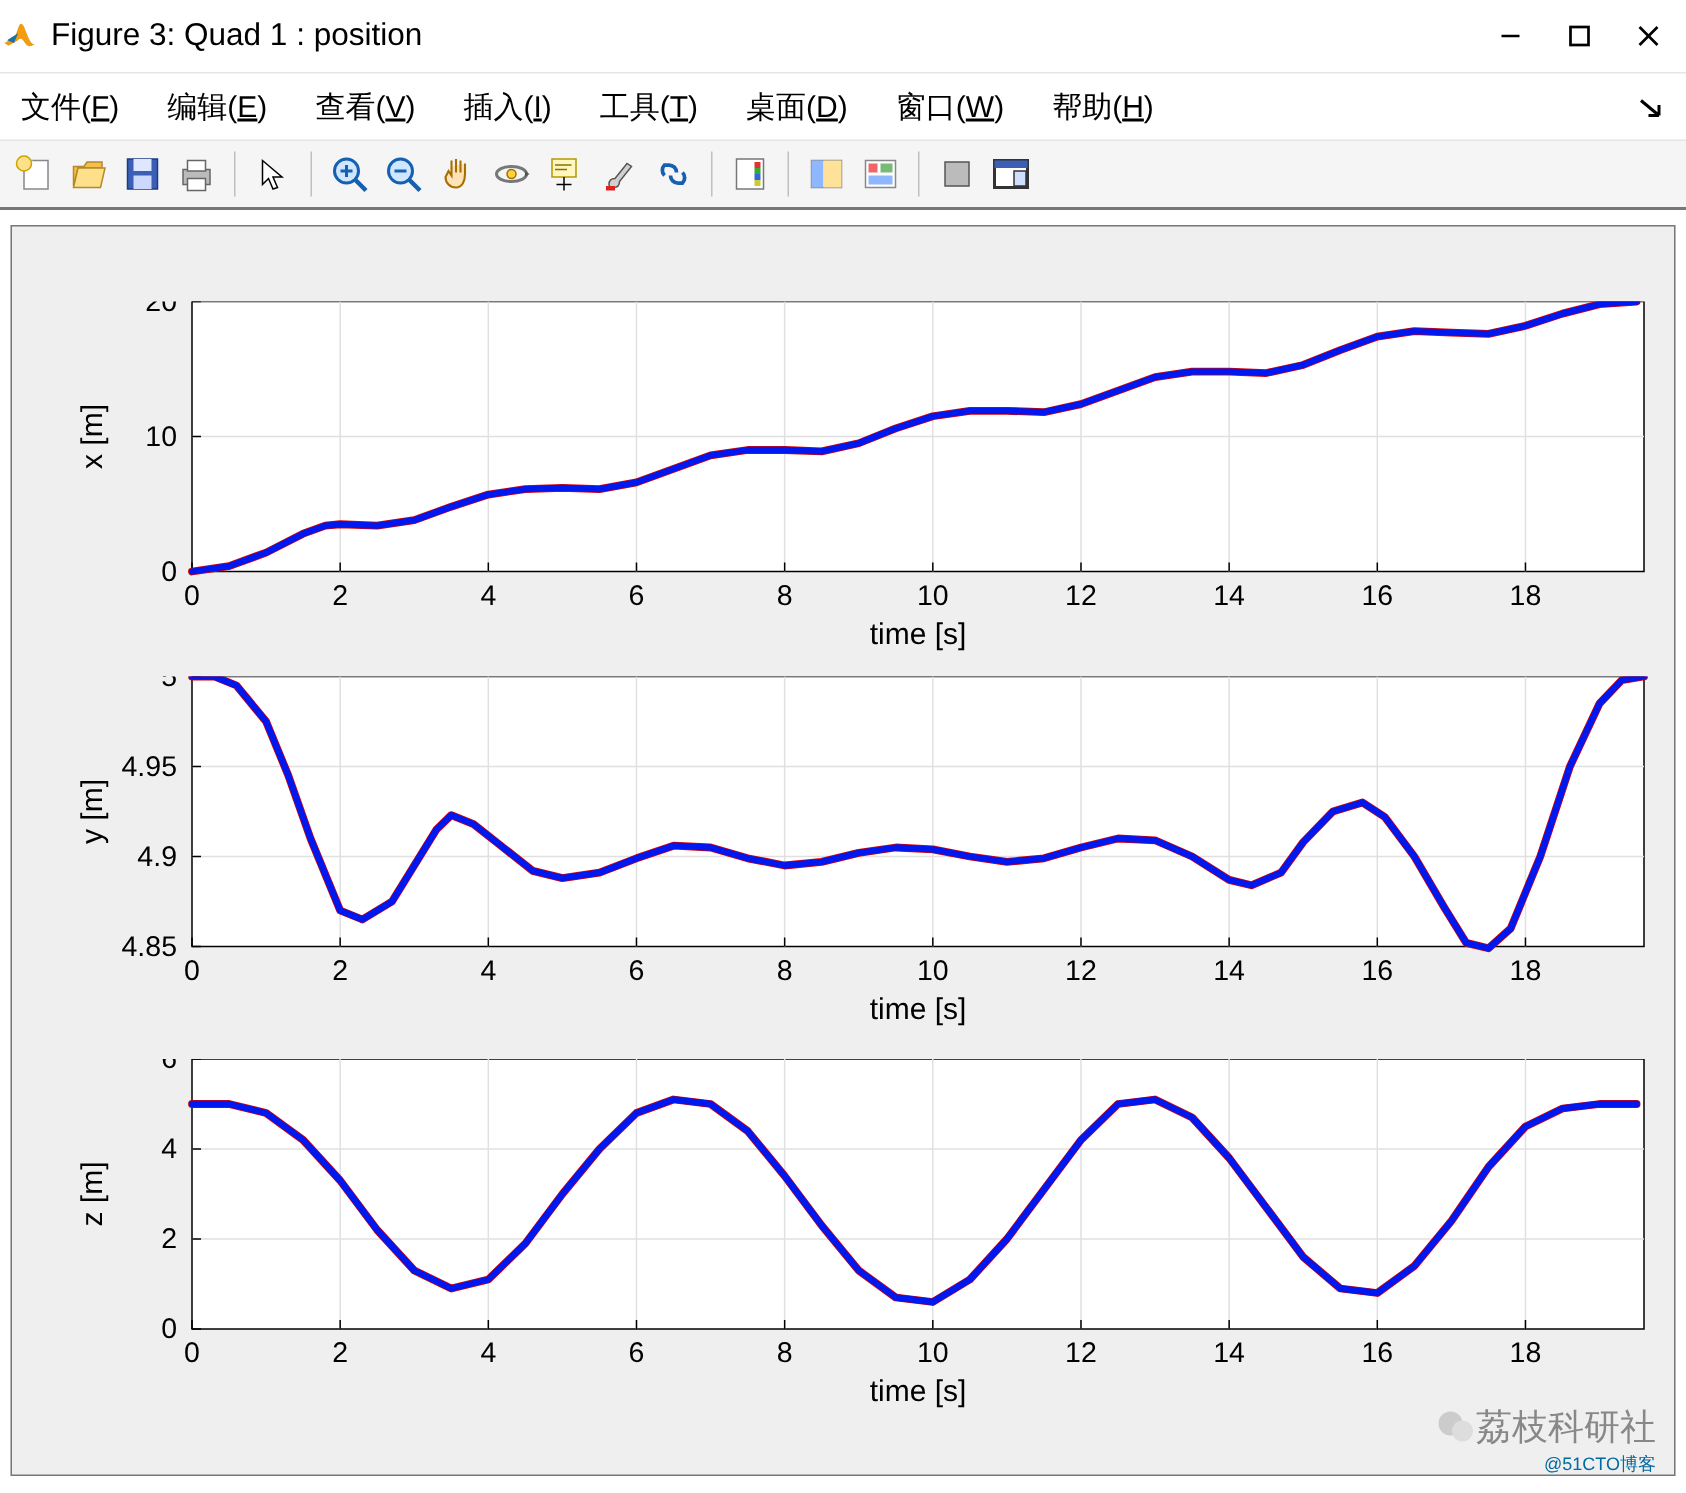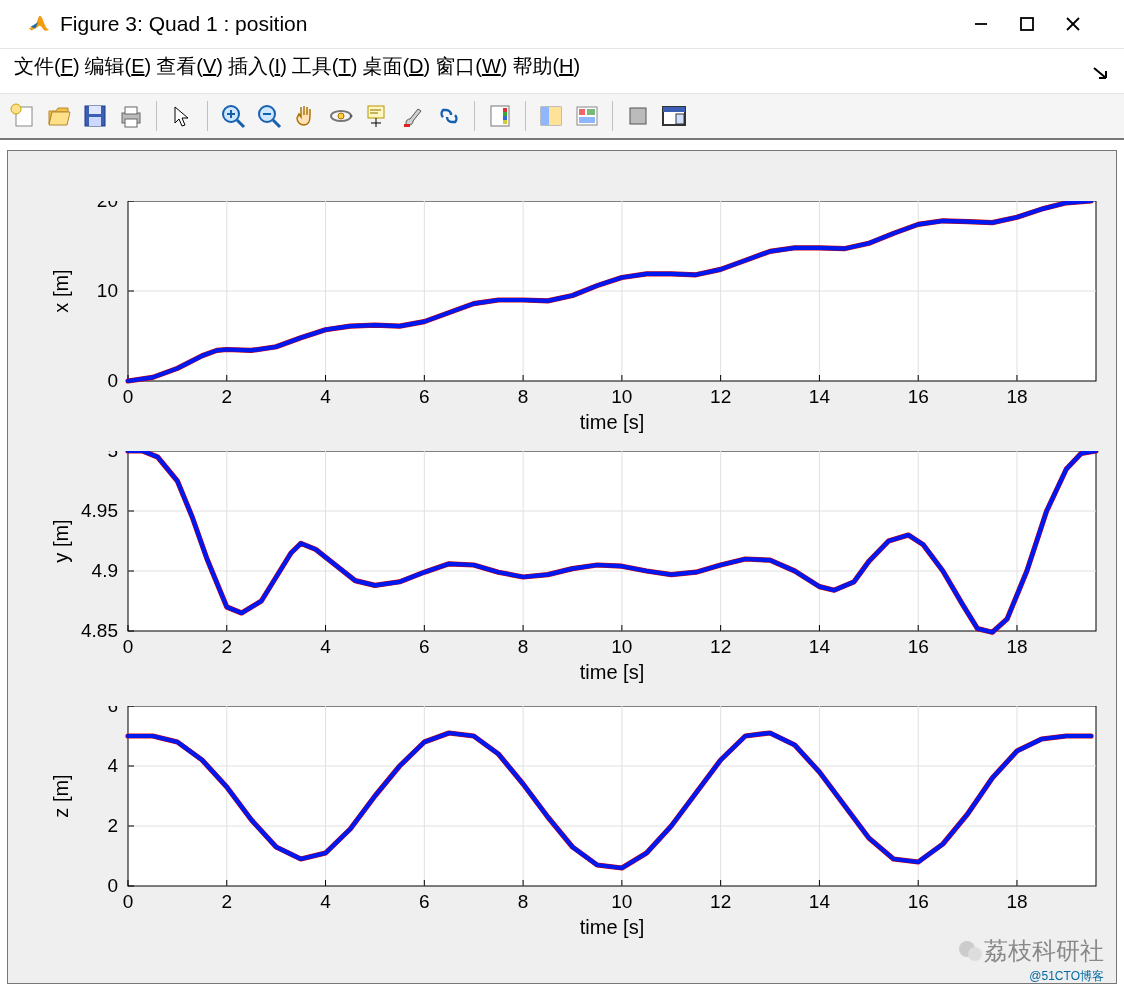--- a/index.html
+++ b/index.html
@@ -1,21 +1,21 @@
 <!DOCTYPE html>
 <html><head>
 <meta charset="utf-8">
 <style>
   html,body{margin:0;padding:0;background:#fff;font-family:"Microsoft YaHei","Segoe UI",Arial,sans-serif;font-size:19px;color:#000}
   .window{width:1124px;height:995px;position:relative;background:#fff;overflow:hidden;box-sizing:border-box}
-  .titlebar{height:48px;display:flex;align-items:center;border-bottom:1px solid #e5e5e5;padding:0 28px}
+  .titlebar{height:48px;display:flex;align-items:center;border-bottom:1px solid #e5e5e5;padding:0 2px}
   .titlebar .app-icon{width:22px;height:22px;margin-right:10px}
   .title-text{flex:1;font-size:21px}
   .win-ctrl{width:46px;height:46px;display:flex;align-items:center;justify-content:center}
-  .menubar{height:36px;display:flex;align-items:flex-start;gap:5px;padding:4px 14px;border-bottom:1px solid #e5e5e5;position:relative}
+  .menubar{height:36px;display:flex;align-items:center;gap:32px;padding:4px 14px;border-bottom:1px solid #e5e5e5;position:relative}
   .menu-item{font-size:20px;cursor:default}
   .menu-item u{text-decoration:underline}
   .dock-arrow{position:absolute;right:14px;bottom:6px}
   .toolbar{height:40px;display:flex;align-items:center;gap:6px;padding:2px 8px;background:#f5f5f5;border-bottom:2px solid #777}
   .tbtn{width:30px;height:30px;display:flex;align-items:center;justify-content:center}
   .tsep{width:1px;height:30px;background:#c0c0c0;margin:0 4px}
   .figure-area{position:absolute;left:7px;right:7px;top:150px;bottom:10px;background:#efefef;border:1px solid #777}
   svg.plot{position:absolute}
   .axis-line{stroke:#000;stroke-width:1}
   .grid line{stroke:#e0e0e0;stroke-width:1}

